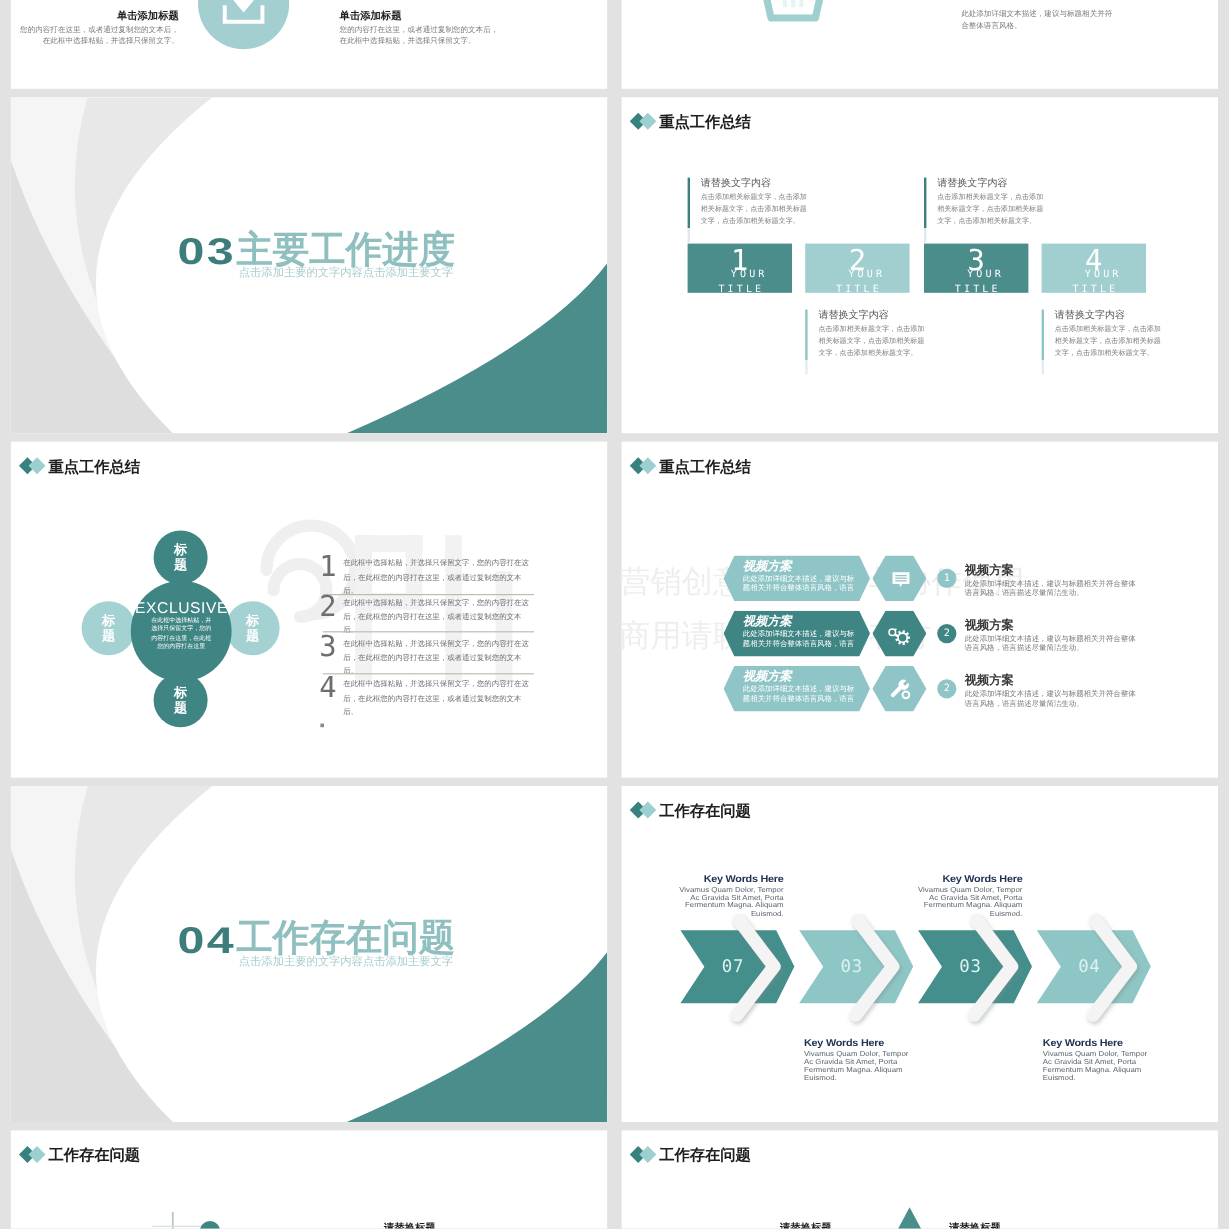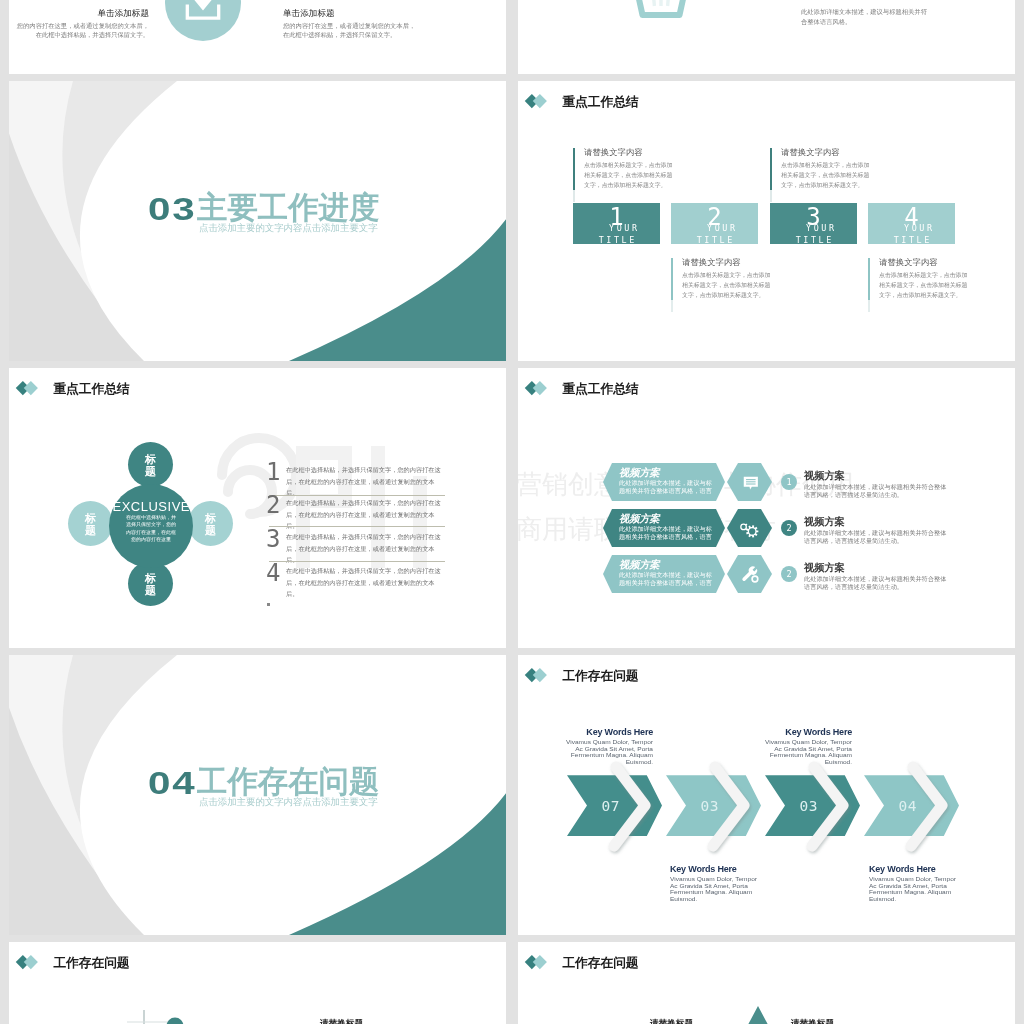--- a/index.html
+++ b/index.html
@@ -3,21 +3,21 @@
 <meta charset="utf-8">
 <style>
   html,body{margin:0;padding:0;}
   body{width:1024px;height:1024px;background:#e2e2e2;
        font-family:"Liberation Sans",sans-serif;overflow:hidden;}
   .page{position:relative;width:1024px;height:1024px;overflow:hidden;background:#e2e2e2;}
   .slide{position:absolute;width:497px;height:280px;background:#ffffff;overflow:hidden;}
   .slide svg.bg{position:absolute;left:0;top:0;}
 
   
-  .hdr{position:absolute;left:8.7px;top:12.5px;display:flex;align-items:flex-start;gap:13px;}
+  .hdr{position:absolute;left:8.7px;top:12.5px;display:flex;align-items:flex-start;}
   .hdr .dia{position:relative;width:21.2px;height:16px;margin-right:1.5px;flex:none;}
   .hdr .d1,.hdr .d2{position:absolute;width:9.7px;height:9.7px;top:2.2px;
       transform:rotate(45deg);}
   .hdr .d1{left:0px;background:#37817f;}
   .hdr .d2{left:7.9px;background:#9ccfd0;}
   .hdr .ht{font-size:12.8px;font-weight:bold;color:#1e1e1e;letter-spacing:-0.1px;
       white-space:nowrap;line-height:16px;}
 
   
   .divnum{position:absolute;font-size:31px;font-weight:bold;color:#3d7d7b;
@@ -107,21 +107,21 @@
        color:#ddf0f0;letter-spacing:0.6px;line-height:14px;text-indent:0.6px;
        font-family:"DejaVu Sans Mono",monospace;font-weight:300;}
   .s8txt{position:absolute;width:88px;transform:scaleX(1.09);}
   .s8txt.s8top{top:73px;text-align:right;transform-origin:right top;}
   .s8txt.s8bot{top:210px;text-align:left;transform-origin:left top;}
   .s8tt{font-size:8.3px;font-weight:bold;color:#1d3153;line-height:9px;letter-spacing:-0.2px;}
   .s8tb{font-size:6.0px;color:#5b646f;line-height:6.5px;margin-top:2px;}
 
   
   .s1col{position:absolute;top:214px;width:135px;}
-  .s1t{font-size:8.6px;font-weight:normal;color:#1e1e1e;line-height:11px;}
+  .s1t{font-size:8.6px;font-weight:bold;color:#1e1e1e;line-height:11px;}
   .s1b{font-size:6.3px;color:#7b7b7b;line-height:9.6px;margin-top:1.5px;}
   .s1circle{position:absolute;left:155.5px;top:171px;width:76px;height:76px;border-radius:50%;
         background:#a3cfd0;}
   .s1circle svg{position:absolute;left:16px;top:27px;}
   .s2icon{position:absolute;left:113px;top:174.5px;}
   .s2body{position:absolute;left:283px;top:213px;width:132px;font-size:6.3px;color:#7b7b7b;
         line-height:9.6px;}
 
   
   .s9t{position:absolute;left:311px;top:76px;font-size:8.6px;font-weight:bold;color:#1e1e1e;

